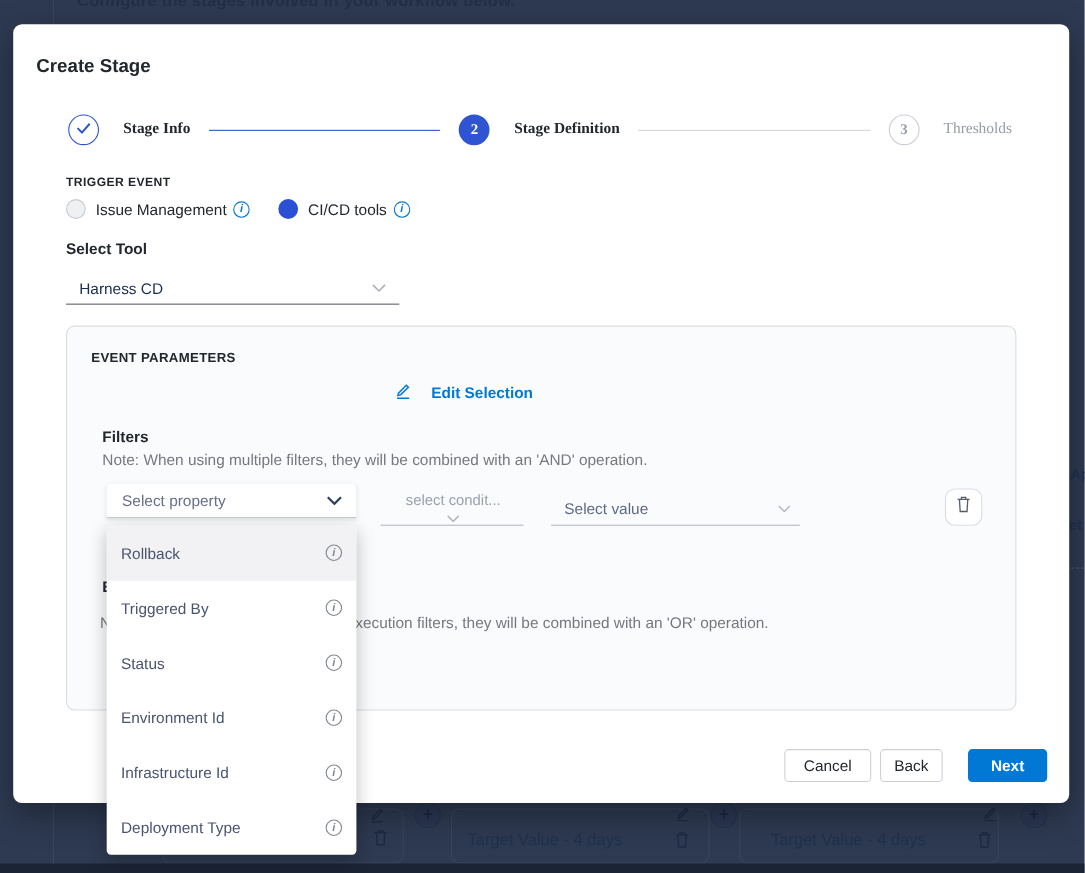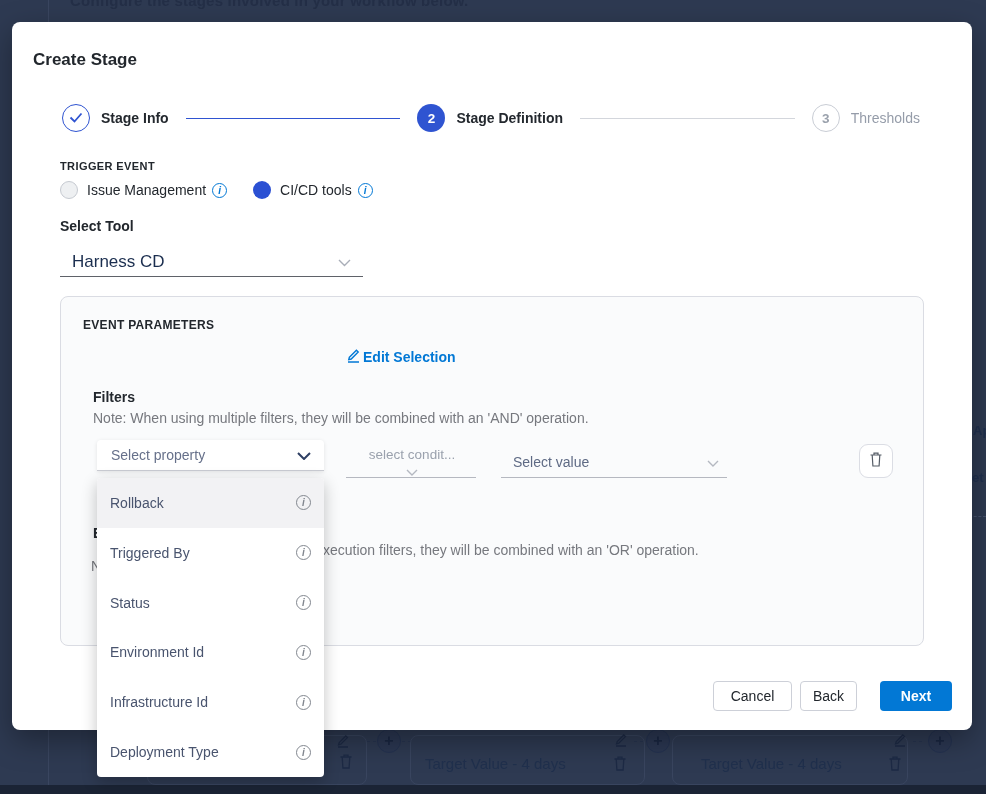--- a/index.html
+++ b/index.html
@@ -34,21 +34,21 @@
   
   #modal {
     left:12px; top:22px; width:960px; height:708px;
     background:#ffffff; border-radius:8px; z-index:10;
     box-shadow:0 10px 30px rgba(0,0,0,.35);
   }
   .modal-title { left:21px; top:28px; font-size:17px; font-weight:700; color:#22272d; }
 
   
   .stepper { left:50px; right:52px; top:82px; height:28px; display:flex; align-items:center; }
-  .step { display:flex; align-items:center; gap:11px; }
+  .step { display:flex; align-items:center; gap:22px;font-family:Liberation Serif, serif; }
   .step-circle {
     width:28px; height:28px; border-radius:50%; flex:0 0 auto;
     display:flex; align-items:center; justify-content:center;
     font-size:13.5px; font-weight:600;
   }
   .step-circle.complete { border:1.6px solid #2f54d1; background:#fff; }
   .step-circle.active { background:#2f54d1; color:#fff; }
   .step-circle.upcoming { border:1.4px solid #c9cdd5; color:#9aa1ac; background:#fff; }
   .step-label { font-size:14px; font-weight:600; color:#23282e; white-space:nowrap; }
   .step-label.upcoming { color:#959ca9; font-weight:500; }
@@ -72,54 +72,54 @@
   .info-blue { color:#0278d5; }
   .radio-gap { width:14px; }
 
   
   .label-bold { font-size:14px; font-weight:700; color:#22272d; }
   .tool-select {
     left:48px; top:226px; width:303px; height:29px;
     border-bottom:1px solid #5f6269;
     display:flex; align-items:center; padding:0 12px; justify-content:space-between;
   }
-  .tool-value { font-size:17px; color:#1b2e4f; }
+  .tool-value { font-size:14px; color:#1b2e4f; }
 
   
   #panel {
     left:48px; top:274px; width:864px; height:350px;
     background:#fafbfc; border:1px solid #dadce3; border-radius:8px;
   }
   .panel-heading { left:22px; top:21px; font-size:12px; font-weight:700; letter-spacing:.3px; color:#22272d; }
   .chip {
     left:20px; top:44px; height:28px; padding:0 17px; border-radius:9px;
     background:#ddeefa; display:flex; align-items:center;
     font-size:14px; color:#24292f; white-space:nowrap;
   }
-  .edit-link { left:285px; top:50px; display:flex; align-items:center; gap:2px; color:#0278d5; cursor:pointer;text-align:right; }
+  .edit-link { left:298px; top:50px; display:flex; align-items:center; gap:18px; color:#0278d5; cursor:pointer;text-align:right; }
   .edit-link span { font-size:14px; font-weight:600; }
   .filters-heading { left:32px; top:92px; font-size:14px; font-weight:700; color:#22272d; }
   .note-text { font-size:14px; color:#76787e; white-space:nowrap; }
 
   .underline-select { top:150px; height:31px; border-bottom:1px solid #b5b8c0; display:flex; align-items:center; justify-content:space-between; }
   .cond-select { left:285px; width:130px; padding:0 6px 0 8px;flex-direction:column; }
   .cond-text { font-size:13.5px; color:#9aa1ad; white-space:nowrap; }
   .val-select { left:440px; width:226px; padding:0 8px 0 12px; }
   .val-text { font-size:14px; color:#5e6a84; }
 
   .trash-btn {
     left:798px; top:147px; width:34px; height:34px;
     border:1px solid #dbdde4; border-radius:9px; background:#fff;
     display:flex; align-items:center; justify-content:center;
     color:#555c66; cursor:pointer;
   }
 
   .exec-frag-heading { left:32px; top:228px; font-size:14px; font-weight:700; color:#24292f; }
   .exec-frag-n { left:30px; top:261px; }
-  .exec-frag-end { left:262px; top:245px; }
+  .exec-frag-end { left:262px; top:261px; }
 
   
   .btn {
     height:30px; border-radius:4px; font-size:14px;
     display:flex; align-items:center; justify-content:center; cursor:pointer;
     font-family:"Liberation Sans", sans-serif;
   }
   .btn-ghost { background:#fff; border:1px solid #cdd0d8; color:#22272d; }
   .btn-primary { background:#0278d5; border:none; color:#fff; font-weight:600; }
   .btn-cancel { left:701px; top:659px; width:79px; }

